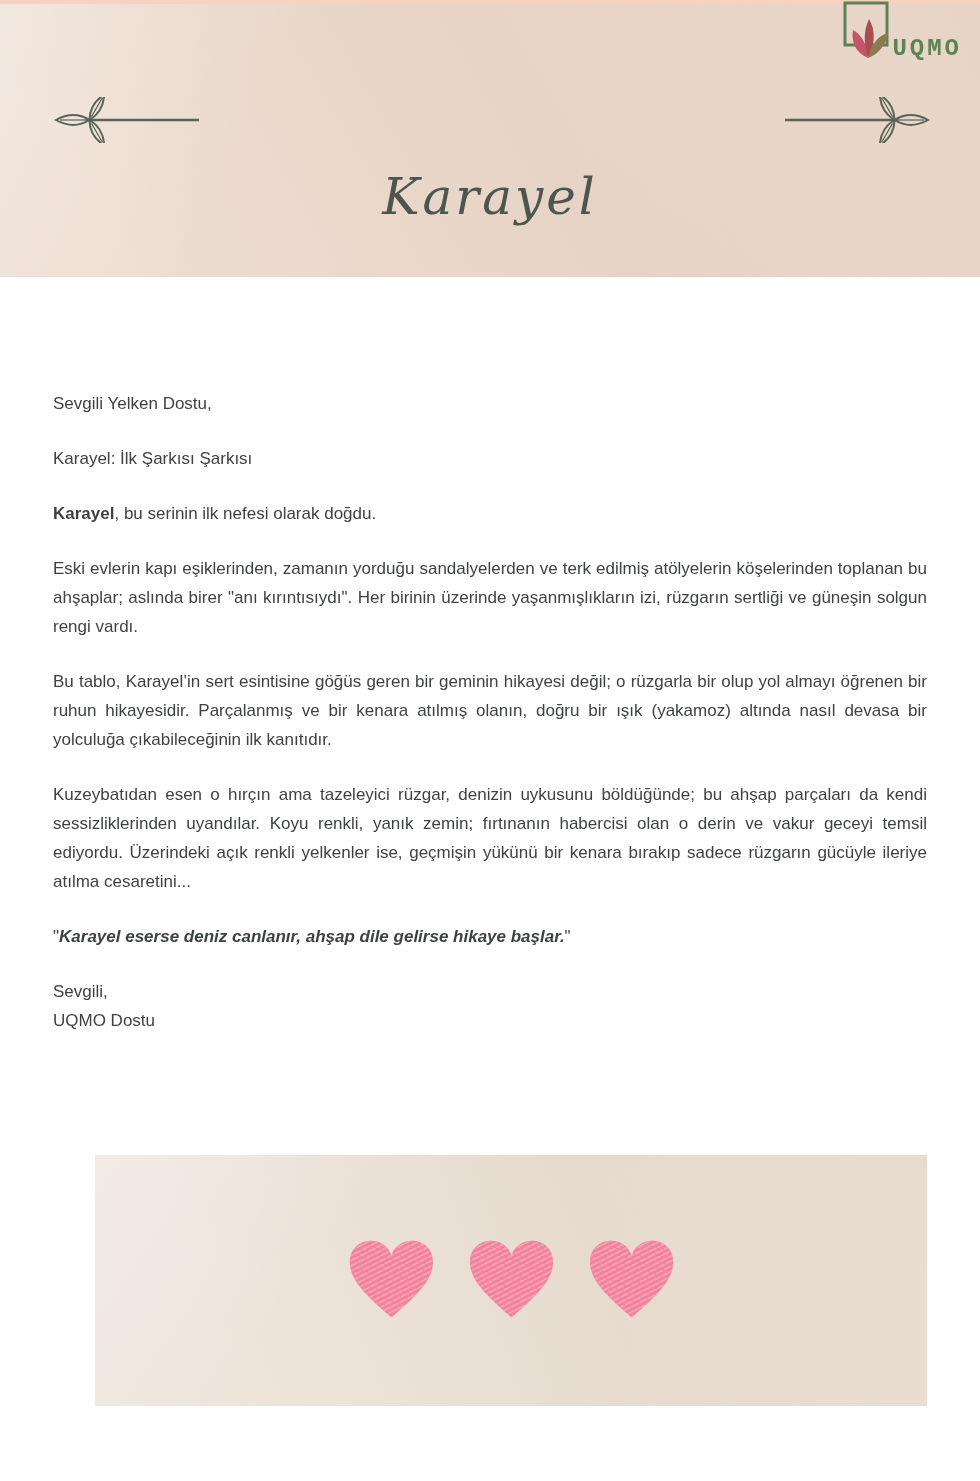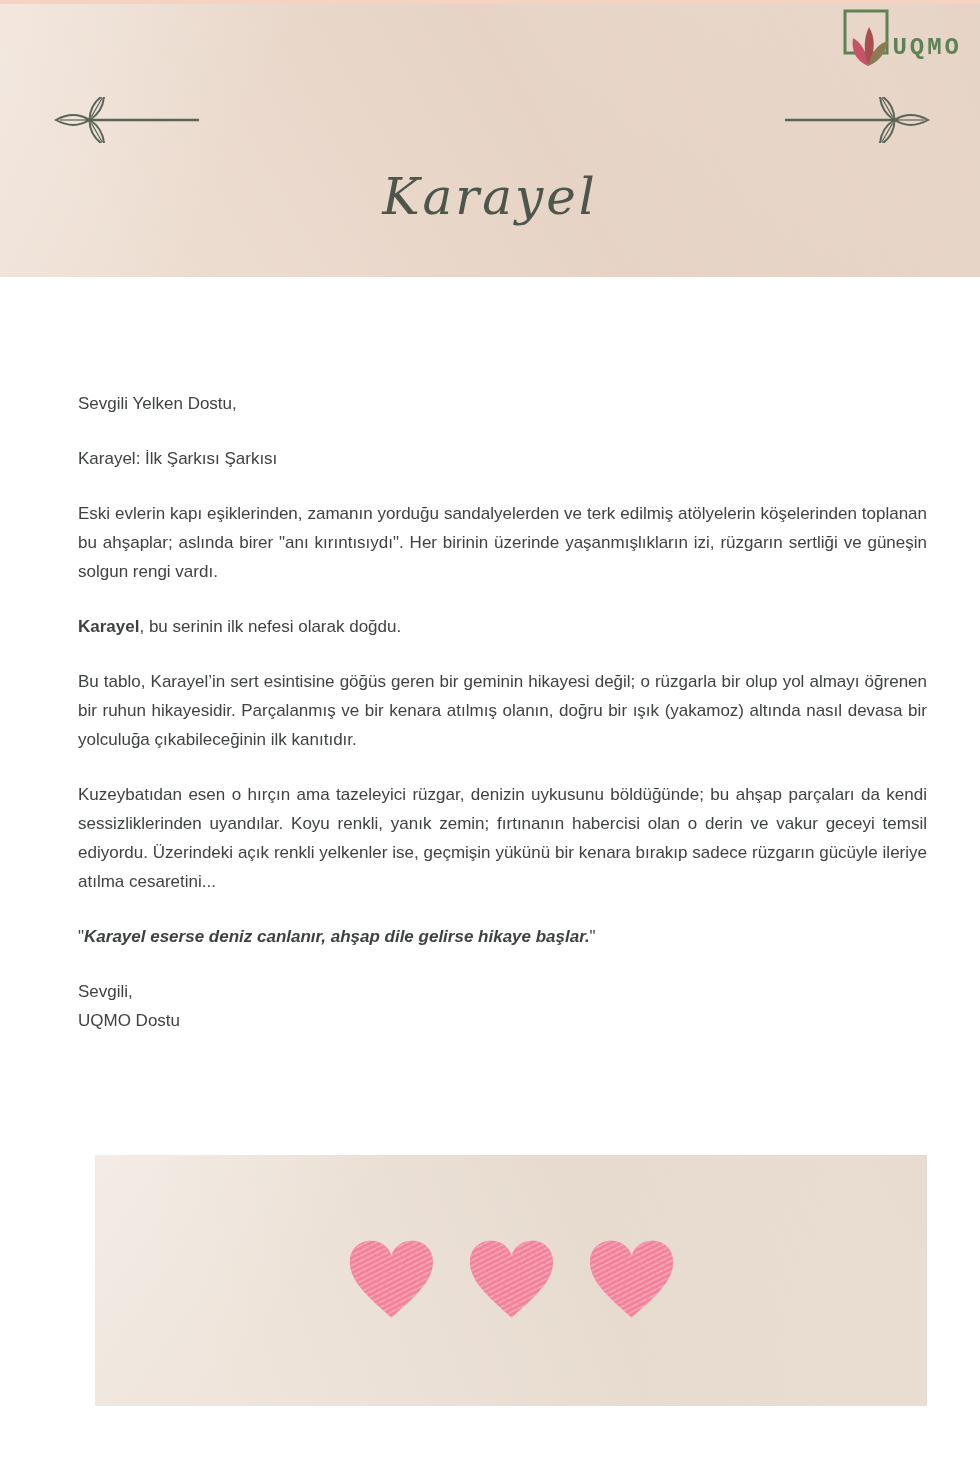--- a/index.html
+++ b/index.html
@@ -56,41 +56,41 @@
     font-size: 50px;
     letter-spacing: 3px;
     color: #4d564c;
   }
   .ornament { position: absolute; top: 97px; width: 148px; height: 46px; }
   .ornament.left  { left: 52px; }
   .ornament.right { right: 48px; transform: scaleX(-1); }
 
   .logo {
     position: absolute;
-    top: 8px; right: 18px;
+    top: 0; right: 18px;
     display: flex;
-    align-items: center;
+    align-items: flex-end;
   }
   .logo-mark { width: 56px; height: 62px; display: block; }
   .logo-text {
     font-family: "Liberation Mono", monospace;
     font-weight: 700;
     font-size: 24px;
     letter-spacing: 3px;
     color: #5d8355;
     margin-left: -6px;
     margin-top: 16px;
   }
 
   
   .letter {
     position: absolute;
     top: 277px; left: 0;
     width: 980px;
-    padding: 112px 53px 0 78px;
+    padding: 112px 53px 0 53px;
     color: #3d423f;
     font-size: 17px;
     line-height: 29px;
   }
   .letter p { margin: 0 0 26px 0; text-align: justify; }
   .letter p.no-justify { text-align: left; }
   .bold { font-weight: 700; }
   .quote-line .quote-inner { font-weight: 700; font-style: italic; text-align: center; }
 
   
@@ -162,22 +162,22 @@
         <path d="M26,58 Q19,36 27,19 Q37,36 26,58 Z" fill="#a84e51"></path>
         <path d="M26,58 Q42,52 46,33 Q31,37 26,58 Z" fill="#8b7a52"></path>
       </svg>
       <span class="logo-text">UQMO</span>
     </div>
   </header>
 
   <main class="letter">
     <p class="no-justify">Sevgili Yelken Dostu,</p>
     <p class="no-justify">Karayel: İlk Şarkısı Şarkısı</p>
+    <p><span class="bold">Karayel</span><span>, bu serinin ilk nefesi olarak doğdu.</span></p>
     <p>Eski evlerin kapı eşiklerinden, zamanın yorduğu sandalyelerden ve terk edilmiş atölyelerin köşelerinden toplanan bu ahşaplar; aslında birer "anı kırıntısıydı". Her birinin üzerinde yaşanmışlıkların izi, rüzgarın sertliği ve güneşin solgun rengi vardı.</p>
-    <p><span class="bold">Karayel</span><span>, bu serinin ilk nefesi olarak doğdu.</span></p>
     <p>Bu tablo, Karayel’in sert esintisine göğüs geren bir geminin hikayesi değil; o rüzgarla bir olup yol almayı öğrenen bir ruhun hikayesidir. Parçalanmış ve bir kenara atılmış olanın, doğru bir ışık (yakamoz) altında nasıl devasa bir yolculuğa çıkabileceğinin ilk kanıtıdır.</p>
     <p>Kuzeybatıdan esen o hırçın ama tazeleyici rüzgar, denizin uykusunu böldüğünde; bu ahşap parçaları da kendi sessizliklerinden uyandılar. Koyu renkli, yanık zemin; fırtınanın habercisi olan o derin ve vakur geceyi temsil ediyordu. Üzerindeki açık renkli yelkenler ise, geçmişin yükünü bir kenara bırakıp sadece rüzgarın gücüyle ileriye atılma cesaretini...</p>
     <p class="quote-line no-justify"><span>"</span><span class="quote-inner">Karayel eserse deniz canlanır, ahşap dile gelirse hikaye başlar.</span><span>"</span></p>
     <p class="no-justify"><span>Sevgili,</span><br><span>UQMO Dostu</span></p>
   </main>
 
   <footer class="footer">
     <svg width="333" height="85" viewBox="0 0 360 92">
       <defs>
         <path id="heartShape" d="M50,86 C22,62 5,45 5,26 C5,11 16,3 28,3 C38,3 47,9 50,19 C53,9 62,3 72,3 C84,3 95,11 95,26 C95,45 78,62 50,86 Z"></path>

